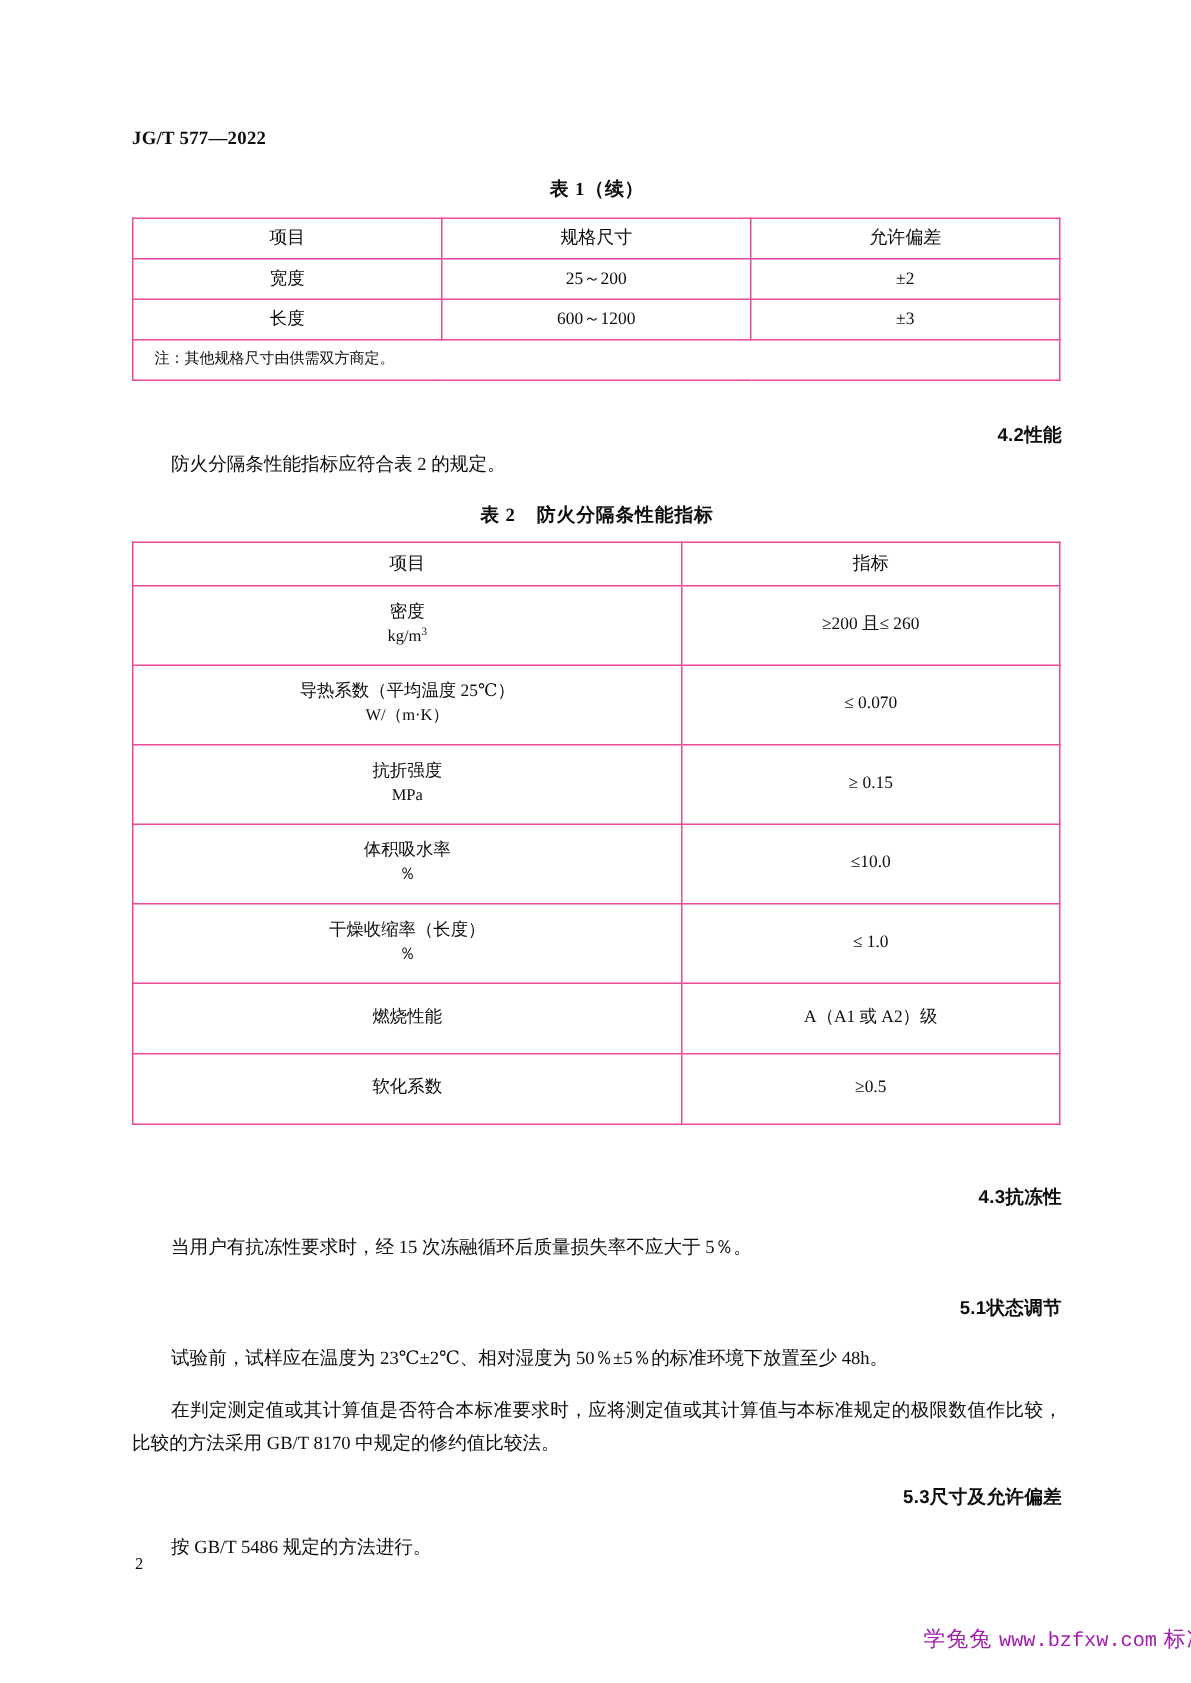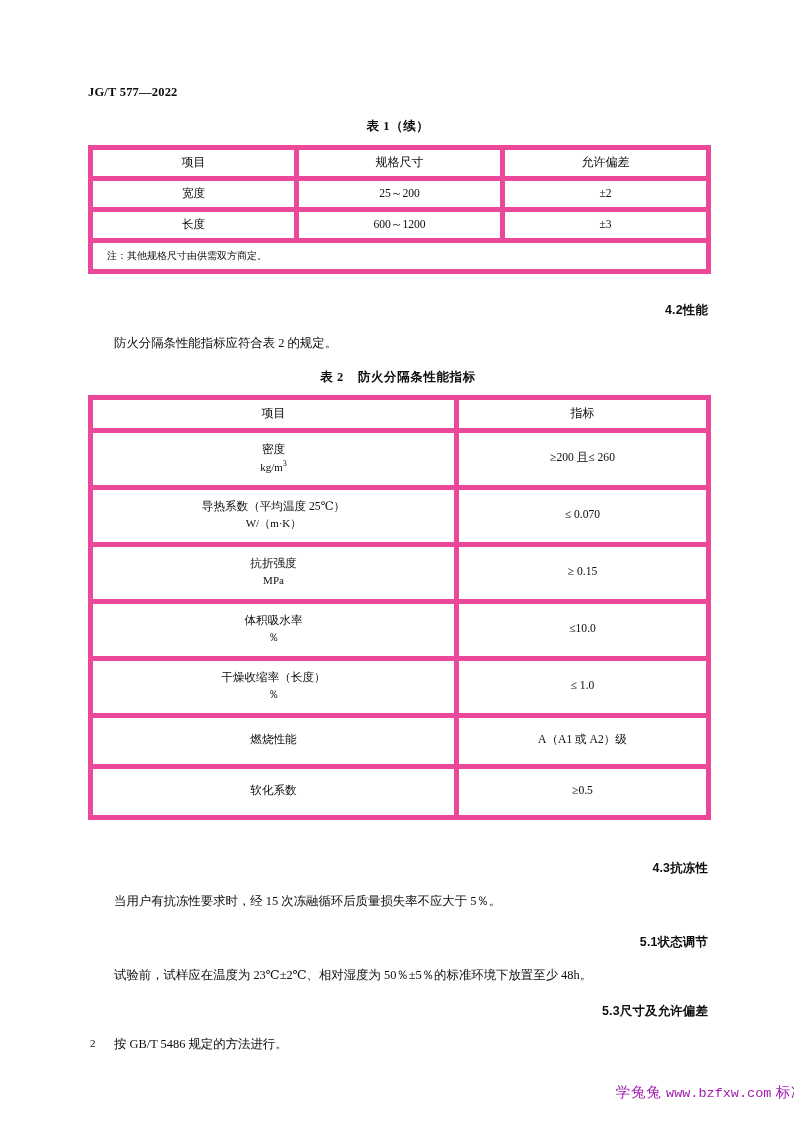--- a/index.html
+++ b/index.html
@@ -52,21 +52,21 @@
   }
 
   
   table.std {
     border-collapse: collapse;
     width: 618px;
     table-layout: fixed;
     font-size: 11.6px;
   }
   table.std td, table.std th {
-    border: 5px solid #ec4899;
+    border: 1px solid #ec4899;
     text-align: center;
     vertical-align: middle;
     font-weight: normal;
     font-family: "Liberation Serif", "DejaVu Serif", serif;
     padding: 0;
     line-height: 1.45;
   }
   table.std .hdr {
     font-size: 12px;
   }
@@ -179,21 +179,21 @@
         <tr>
           <td class="note r-t1n" colspan="3">注：其他规格尺寸由供需双方商定。</td>
         </tr>
       </tbody>
     </table>
 
     <div class="clause-h" style="margin-top:28px;">
       <span class="num">4.2</span><span>性能</span>
     </div>
 
-    <p class="body" style="margin-top:14px;">防火分隔条性能指标应符合表 2 的规定。</p>
+    <p class="body" style="">防火分隔条性能指标应符合表 2 的规定。</p>
 
     <div class="table-caption" style="margin-top:14px;">
       <span>表 2</span><span style="display:inline-block;width:14px;"></span><span>防火分隔条性能指标</span>
     </div>
 
     <table class="std t2" style="margin-top:9px;">
       <colgroup>
         <col style="width:366px;">
           <col style="width:252px;">
       </colgroup>
@@ -259,20 +259,21 @@
       <span class="num">4.3</span><span>抗冻性</span>
     </div>
     <p class="body" style="margin-top:14px;">当用户有抗冻性要求时，经 15 次冻融循环后质量损失率不应大于 5％。</p>
 
 
     <div class="clause-h" style="margin-top:22px;">
       <span class="num">5.1</span><span>状态调节</span>
     </div>
     <p class="body" style="margin-top:14px;">试验前，试样应在温度为 23℃±2℃、相对湿度为 50％±5％的标准环境下放置至少 48h。</p>
 
+    <p class="body" style="margin-top:13px;">在判定测定值或其计算值是否符合本标准要求时，应将测定值或其计算值与本标准规定的极限数值作比较，比较的方法采用 GB/T 8170 中规定的修约值比较法。</p>
 
     <div class="clause-h" style="margin-top:16px;">
       <span class="num">5.3</span><span>尺寸及允许偏差</span>
     </div>
     <p class="body" style="margin-top:14px;">按 GB/T 5486 规定的方法进行。</p>
 
   </div>
 
   <div class="folio">2</div>
 

